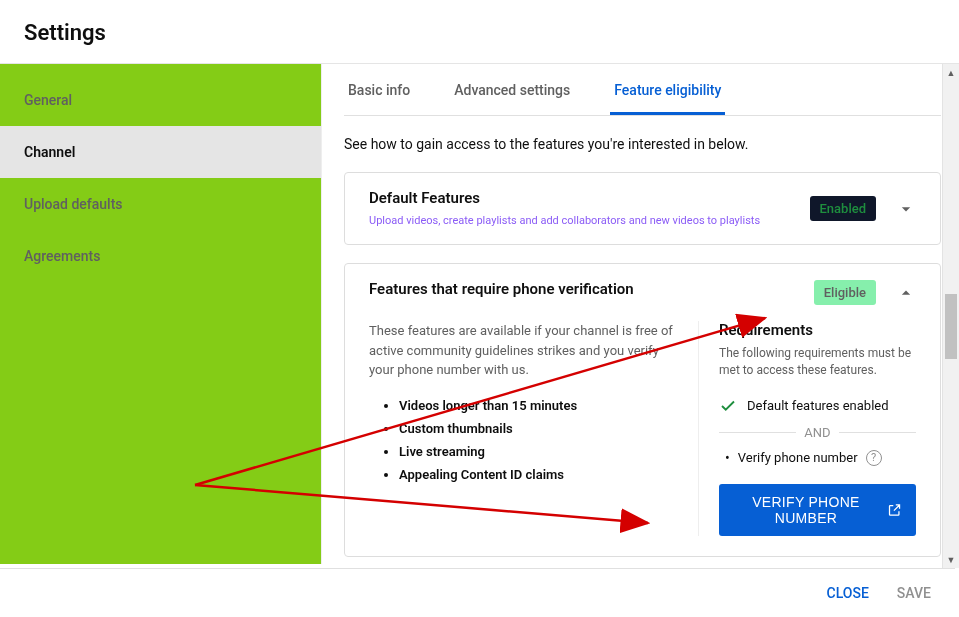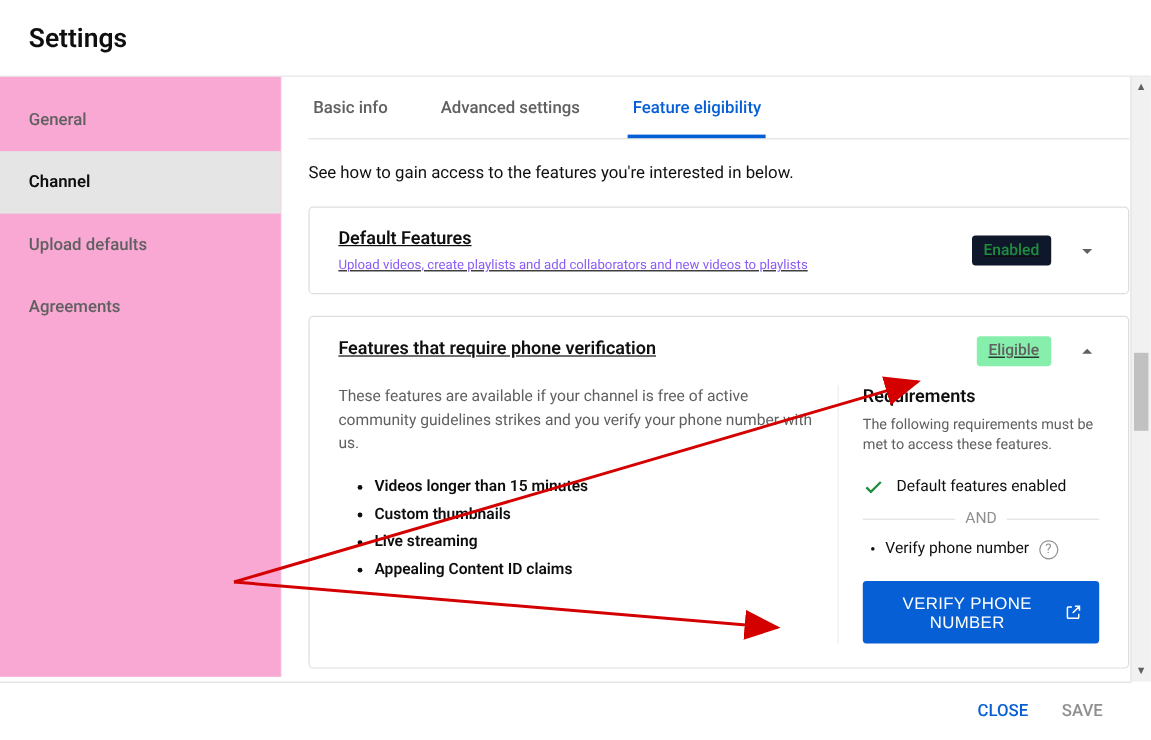--- a/index.html
+++ b/index.html
@@ -5,34 +5,34 @@
   * { box-sizing: border-box; }
   html, body { margin: 0; padding: 0; font-family: Roboto, Arial, sans-serif; color: #0f0f0f; }
   body { width: 959px; height: 617px; overflow: hidden; position: relative; background: #fff; }
 
   .header { padding: 20px 24px 18px; border-bottom: 1px solid #e5e5e5; }
   .header h1 { margin: 0; font-size: 22px; font-weight: 600; }
 
   .body { display: flex; height: 500px; }
 
   
-  .sidebar { width: 235px; background: #f9a8d4; border-right: 1px solid #eee; padding-top: 10px; }
+  .sidebar { width: 322px; background: #84cc16; border-right: 1px solid #eee; padding-top: 10px; }
   .side-item { padding: 18px 24px; font-size: 14px; font-weight: 500; color: #606060; cursor: pointer; }
   .side-item.active { background: #e5e5e5; color: #0d0d0d; font-weight: 600; }
 
   
   .main { flex: 1; position: relative; overflow-y: auto; padding: 0 18px 20px 22px; }
   .tabs { display: flex; gap: 36px; border-bottom: 1px solid #e0e0e0; margin-bottom: 20px; }
   .tab { padding: 18px 4px 14px; font-size: 14px; font-weight: 500; color: #606060; cursor: pointer; border-bottom: 3px solid transparent; }
   .tab.active { color: #065fd4; border-bottom-color: #065fd4; }
 
   .intro { font-size: 14px; margin-bottom: 20px; color: #0f0f0f; }
 
   .card { border: 1px solid #ddd; border-radius: 4px; margin-bottom: 18px; }
-  .card-head { display: flex; align-items: flex-end; padding: 16px 24px 16px 24px; text-decoration: underline; }
+  .card-head { display: flex; align-items: flex-start; padding: 16px 24px 16px 24px; }
   .card-head .titles { flex: 1; }
   .card-title { font-size: 15px; font-weight: 600; margin: 0 0 6px; }
   .card-sub { font-size: 11px; color: #8b5cf6; margin: 0; line-height: 1.4; }
   .status { font-size: 13px; font-weight: 500; padding: 5px 10px; border-radius: 3px; margin-right: 20px; align-self: center; }
   .status.enabled { background: #0f172a; color: #1e8e3e; }
   .status.eligible { background: #86efac; color: #606060; }
   .chev { width: 20px; height: 20px; align-self: center; cursor: pointer; fill: #606060; }
 
   .card-body { display: flex; padding: 0 24px 20px; }
   .left { flex: 1; padding-right: 12px; }
@@ -53,21 +53,21 @@
   .help { width: 16px; height: 16px; border: 1.5px solid #909090; border-radius: 50%; display: inline-flex; align-items: center; justify-content: center; font-size: 11px; color: #909090; cursor: pointer; }
   .verify-btn { display: inline-flex; align-items: center; gap: 8px; background: #065fd4; color: #fff; font-size: 14px; font-weight: 500; padding: 10px 14px; border: none; border-radius: 3px; cursor: pointer; letter-spacing: 0.3px; }
   .verify-btn svg { width: 18px; height: 18px; fill: none; stroke: #fff; stroke-width: 2; }
 
   
   .scroll-mock { position: absolute; right: 0; top: 64px; bottom: 49px; width: 17px; background: #f1f1f1; border-left: 1px solid #e3e3e3; }
   .scroll-mock .btn { height: 17px; display:flex; align-items:center; justify-content:center; font-size:9px; color:#606060; }
   .scroll-mock .thumb { position:absolute; left:2px; right:2px; background:#c1c1c1; }
 
   
-  .footer { position: absolute; left:0; right:16px; bottom:0; height: 49px; border-top: 1px solid #e0e0e0; display:flex; justify-content:flex-end; align-items:center; padding-right: 24px; gap: 28px; font-size: 14px; font-weight: 500; }
+  .footer { position: absolute; left:0; right:4px; bottom:0; height: 49px; border-top: 1px solid #e0e0e0; display:flex; justify-content:flex-end; align-items:center; padding-right: 24px; gap: 28px; font-size: 14px; font-weight: 500; }
   .close-btn { color: #065fd4; cursor: pointer; }
   .save-btn { color: #909090; cursor: pointer; }
 
   
   .arrows { position: absolute; left:0; top:0; pointer-events:none; }
 </style>
 </head>
 <body>
 
 <div class="header">

